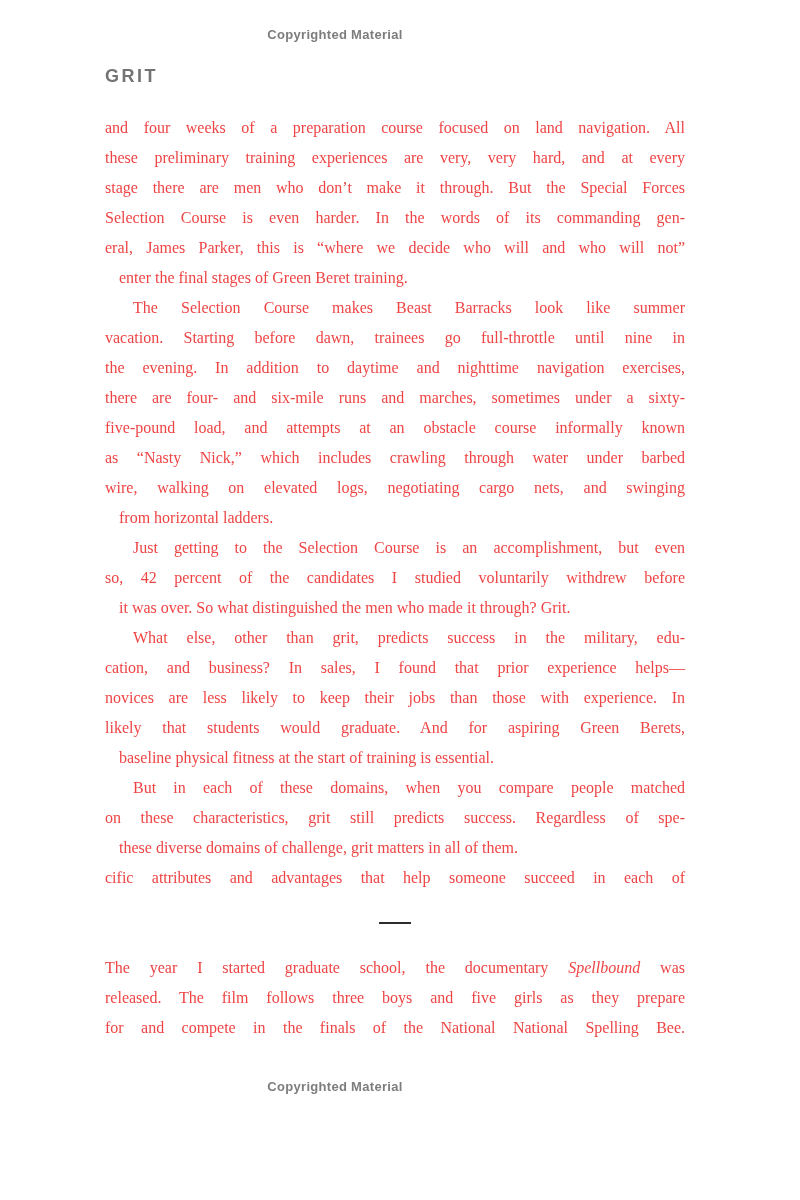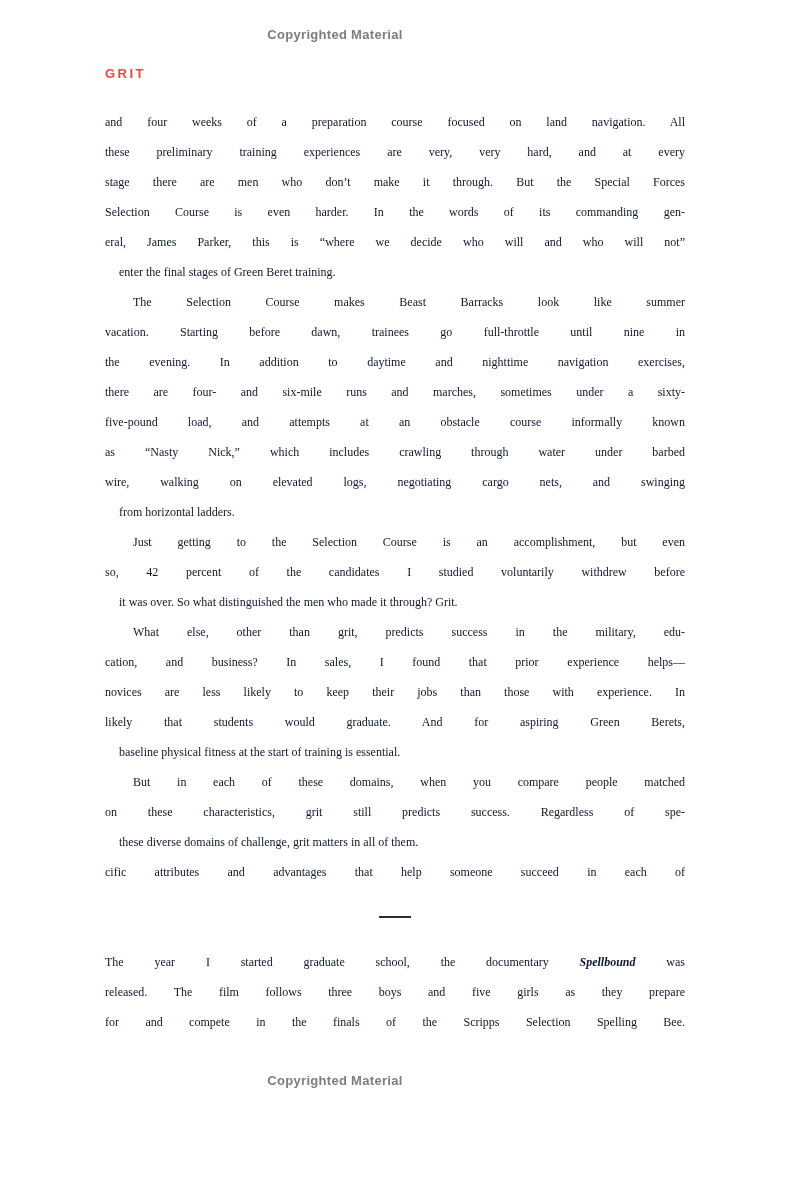--- a/index.html
+++ b/index.html
@@ -21,41 +21,41 @@
     font-size: 13px;
     color: #7d7d7d;
     text-align: center;
     letter-spacing: 0.3px;
   }
   .copyright.top { padding-top: 27px; }
   .copyright.bottom { margin-top: 36px; }
   .running-header {
     font-family: "Liberation Sans", sans-serif;
     font-weight: 700;
-    font-size: 13px;
+    font-size: 18px;
     letter-spacing: 2.5px;
-    color: #ef4444;
+    color: #737373;
     margin: 24px 0 0 105px;
   }
   .page-body {
     width: 580px;
     margin: 26px 0 0 105px;
     font-family: "Liberation Serif", serif;
-    font-size: 12px;
+    font-size: 16px;
     line-height: 30px;
-    color: #0f172a;
+    color: #ef4444;
   }
   .paragraph { margin: 0; }
   .line {
     text-align: justify;
     text-align-last: justify;
   }
   .line.last { text-align-last: left; margin-left: 14px; }
   .paragraph.indent .line:first-child { text-indent: 28px; }
-  .italic { font-style: italic; font-weight: bold; }
+  .italic { font-style: italic; }
   .section-divider {
     width: 32px;
     border: none;
     border-top: 2px solid #2c2c2c;
     margin: 29px auto 29px auto;
   }
   .page-number {
     font-family: "Liberation Sans", sans-serif;
     font-weight: 700;
     font-size: 13px;
@@ -106,20 +106,20 @@
       <div class="paragraph indent">
         <div class="line"><span>But in each of these domains, when you compare people matched</span></div>
         <div class="line"><span>on these characteristics, grit still predicts success. Regardless of spe-</span></div>
         <div class="line last"><span>these diverse domains of challenge, grit matters in all of them.</span></div>
         <div class="line"><span>cific attributes and advantages that help someone succeed in each of</span></div>
       </div>
       <div class="section-divider"></div>
       <div class="paragraph">
         <div class="line"><span>The year I started graduate school, the documentary </span><span class="italic">Spellbound</span><span> was</span></div>
         <div class="line"><span>released. The film follows three boys and five girls as they prepare</span></div>
-        <div class="line"><span>for and compete in the finals of the Scripps Selection Spelling Bee.</span></div>
+        <div class="line"><span>for and compete in the finals of the National National Spelling Bee.</span></div>
       </div>
     </div>
 
 
   <div class="copyright bottom">Copyrighted Material</div>
 
 </div>
 
 </body></html>

